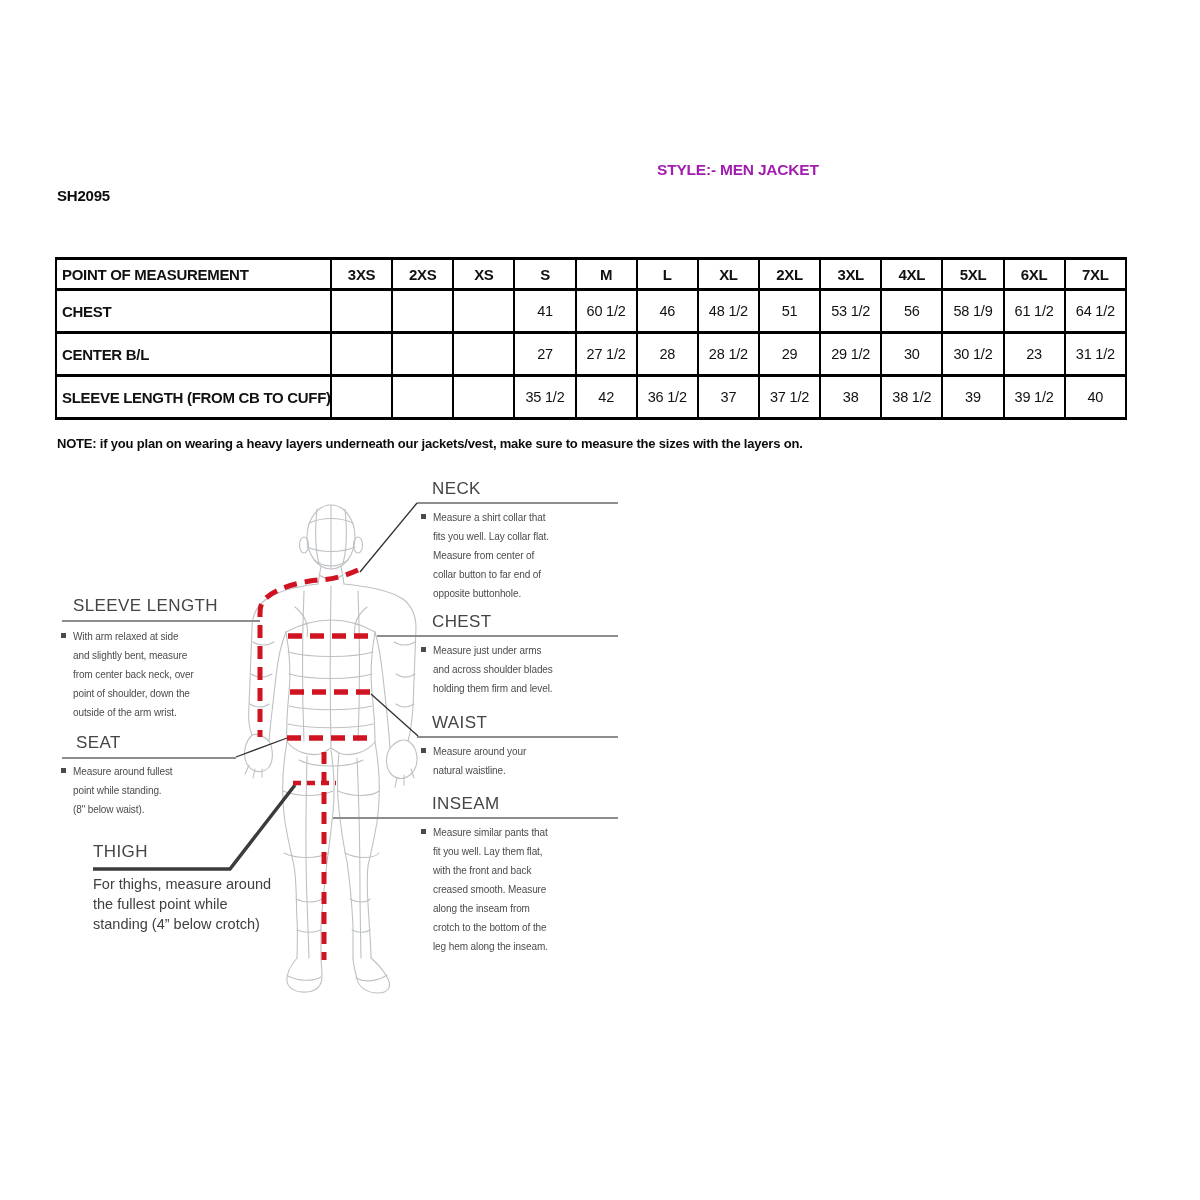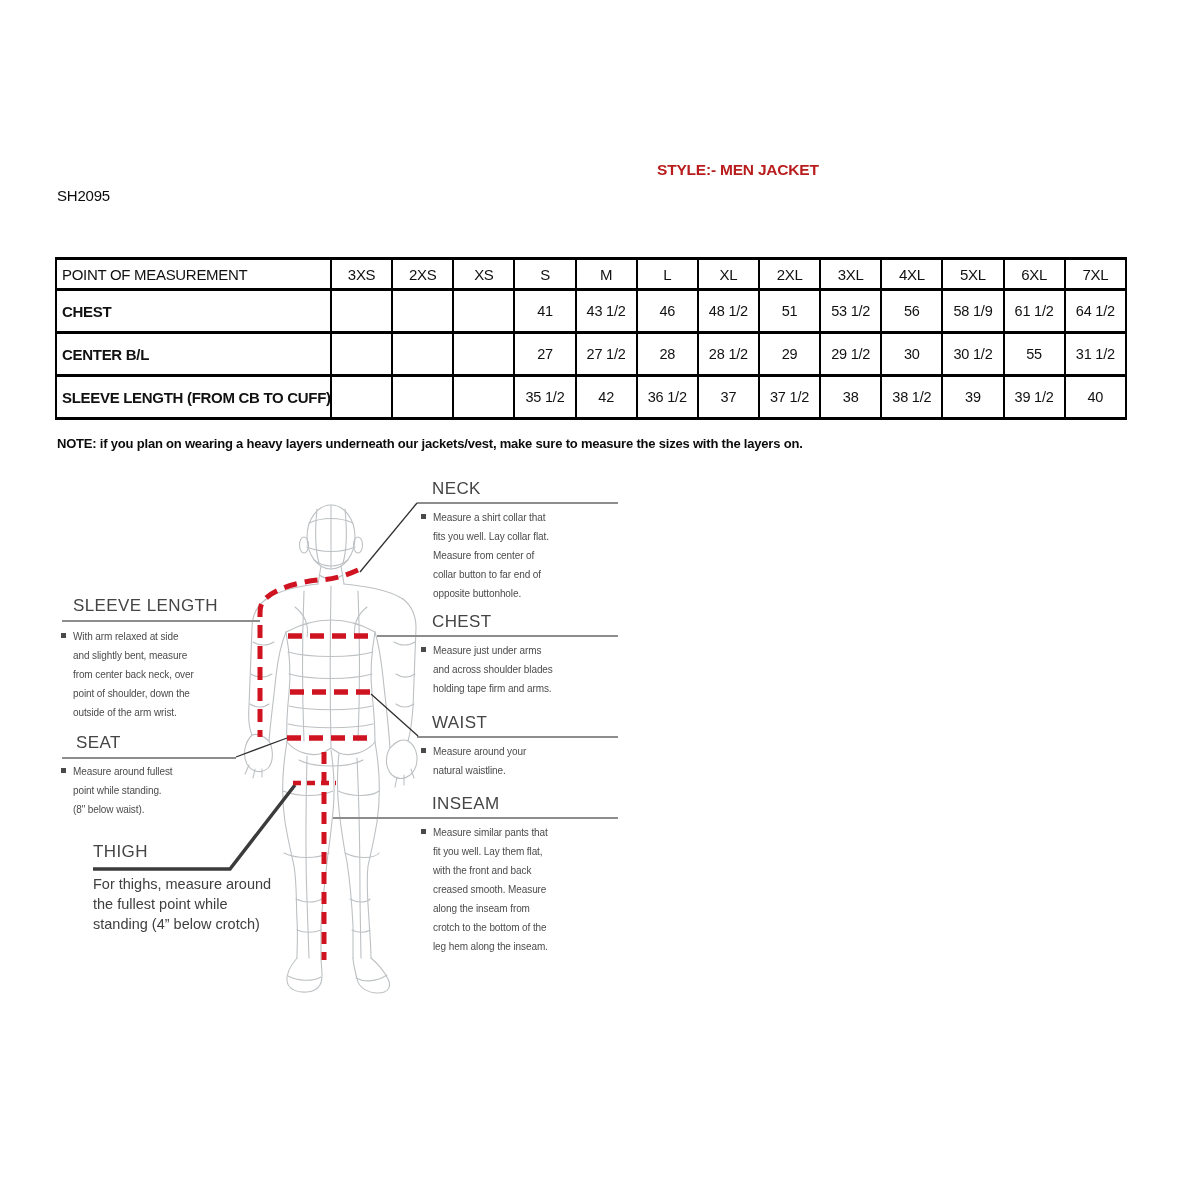--- a/index.html
+++ b/index.html
@@ -1,26 +1,26 @@
 <!DOCTYPE html>
 <html><head>
 <meta charset="utf-8">
 <style>
   html,body{margin:0;padding:0;background:#ffffff;}
   .page{position:relative;width:1200px;height:1200px;background:#ffffff;overflow:hidden;
         font-family:"Liberation Sans", sans-serif;color:#111;}
   .abs{position:absolute;}
-  .title{font-weight:bold;font-size:15.5px;letter-spacing:-0.2px;color:#b91c1c;}
-  .code{font-weight:normal;font-size:15px;letter-spacing:-0.2px;color:#0c0c0c;}
+  .title{font-weight:bold;font-size:15.5px;letter-spacing:-0.2px;color:#a21caf;}
+  .code{font-weight:bold;font-size:15px;letter-spacing:-0.2px;color:#0c0c0c;}
   .note{font-weight:bold;font-size:13px;letter-spacing:-0.2px;color:#0c0c0c;width:1110px;}
 
   table.size{border-collapse:collapse;table-layout:fixed;width:1072px;background:#fff;}
   table.size th, table.size td{border:solid #000;border-width:3px 2px;overflow:hidden;
         white-space:nowrap;}
-  table.size thead th{height:28px;font-size:15px;font-weight:normal;text-align:center;
+  table.size thead th{height:28px;font-size:15px;font-weight:bold;text-align:center;
         letter-spacing:-0.3px;padding:0 2px;}
   table.size thead th.poml{text-align:left;padding-left:5px;}
   table.size tbody th{height:38px;font-size:15px;font-weight:bold;text-align:left;
         padding-left:5px;letter-spacing:-0.3px;}
   table.size tbody td{height:38px;font-size:14.5px;text-align:center;letter-spacing:-0.2px;margin-left:40px;}
 
   .guide-head{font-size:17px;color:#454545;letter-spacing:0.4px;white-space:nowrap;}
   .guide-text{display:flex;align-items:flex-start;font-size:10px;line-height:19px;
         color:#4c4c4c;letter-spacing:-0.1px;}
   .guide-text .txt{white-space:pre-line;}
@@ -57,21 +57,21 @@
         <th>7XL</th>
       </tr>
     </thead>
     <tbody>
       <tr>
         <th>CHEST</th>
         <td></td>
         <td></td>
         <td></td>
         <td>41</td>
-        <td>43 1/2</td>
+        <td>60 1/2</td>
         <td>46</td>
         <td>48 1/2</td>
         <td>51</td>
         <td>53 1/2</td>
         <td>56</td>
         <td>58 1/9</td>
         <td>61 1/2</td>
         <td>64 1/2</td>
       </tr>
       <tr>
@@ -80,21 +80,21 @@
         <td></td>
         <td></td>
         <td>27</td>
         <td>27 1/2</td>
         <td>28</td>
         <td>28 1/2</td>
         <td>29</td>
         <td>29 1/2</td>
         <td>30</td>
         <td>30 1/2</td>
-        <td>55</td>
+        <td>23</td>
         <td>31 1/2</td>
       </tr>
       <tr>
         <th>SLEEVE LENGTH (FROM CB TO CUFF)</th>
         <td></td>
         <td></td>
         <td></td>
         <td>35 1/2</td>
         <td>42</td>
         <td>36 1/2</td>
@@ -210,21 +210,21 @@
 Measure from center of
 collar button to far end of
 opposite buttonhole.</span>
   </div>
 
   <div class="abs guide-head" style="left:432px;top:612px">CHEST</div>
   <div class="abs guide-text" style="left:421px;top:641px">
     <span class="sq"></span>
     <span class="txt">Measure just under arms
 and across shoulder blades
-holding tape firm and arms.</span>
+holding them firm and level.</span>
   </div>
 
   <div class="abs guide-head" style="left:432px;top:713px">WAIST</div>
   <div class="abs guide-text" style="left:421px;top:742px">
     <span class="sq"></span>
     <span class="txt">Measure around your
 natural waistline.</span>
   </div>
 
   <div class="abs guide-head" style="left:432px;top:794px">INSEAM</div>

